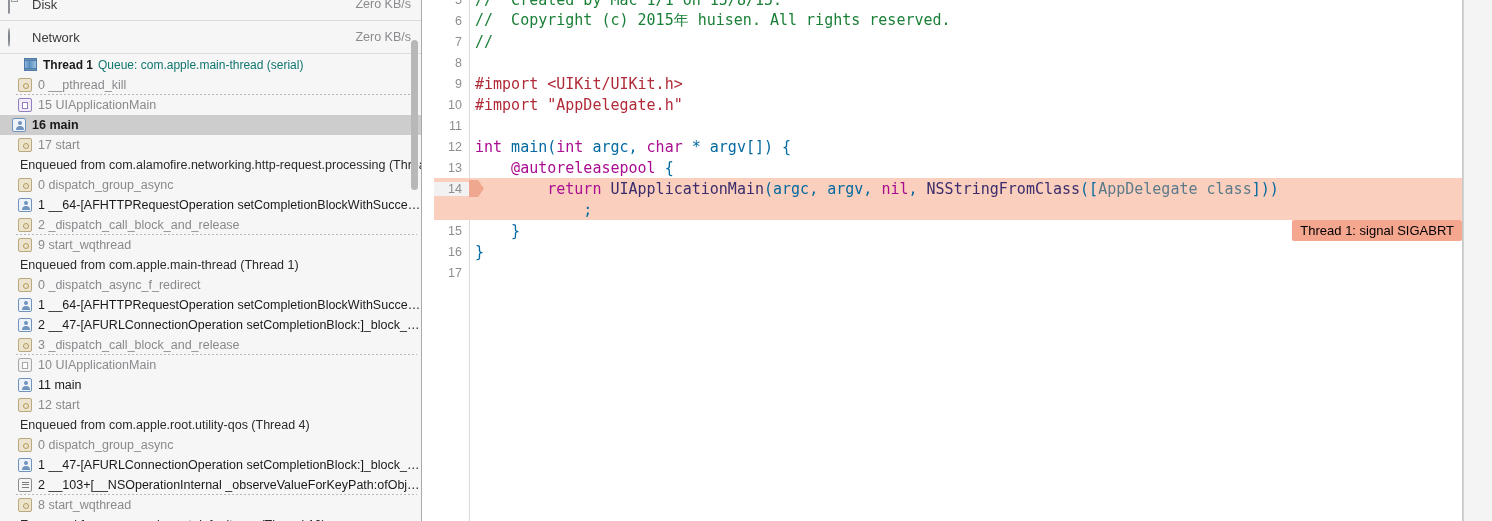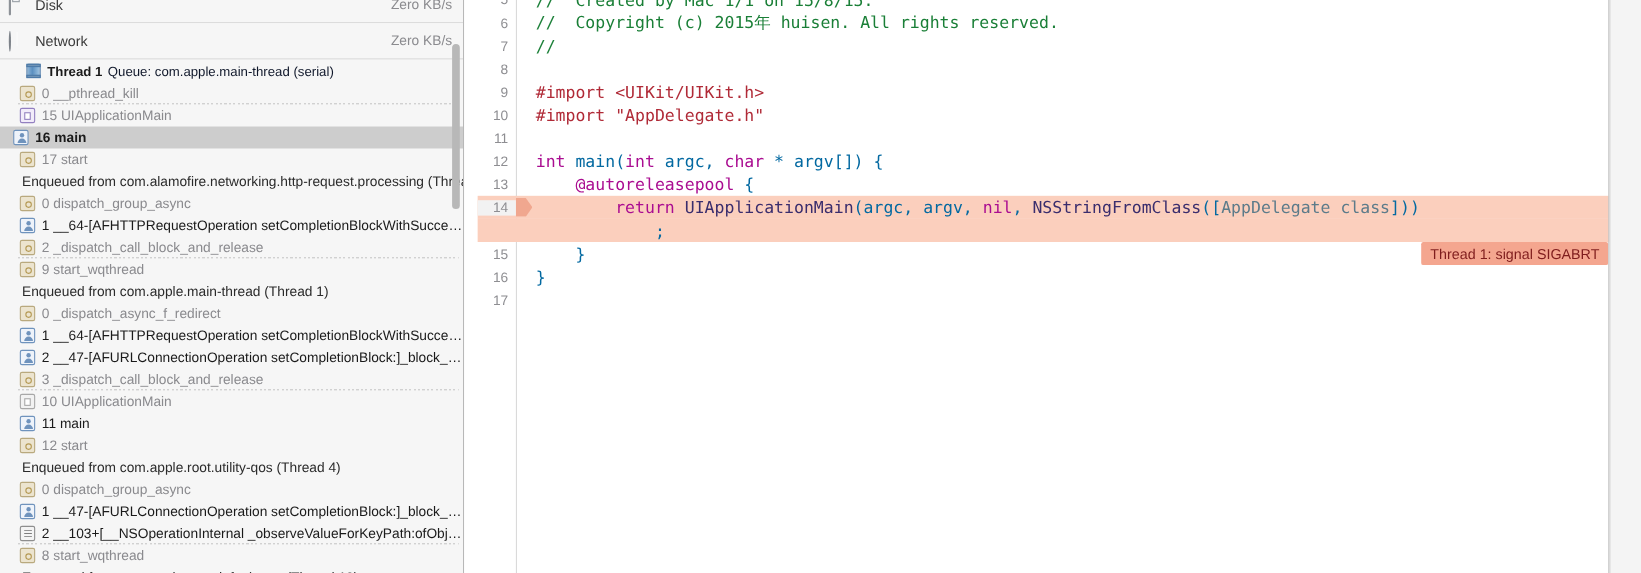--- a/index.html
+++ b/index.html
@@ -63,21 +63,21 @@
     background:linear-gradient(90deg,#8fb6d8 0%,#5b8fc0 40%,#9dc2e0 100%);
     border:1px solid #4d7aa8;border-radius:2px;box-sizing:border-box;
   }
   .spool-glyph:before,.spool-glyph:after{
     content:"";position:absolute;left:-1px;width:13px;height:3px;background:#6f93b5;
     border:1px solid #4d7aa8;box-sizing:border-box;
   }
   .spool-glyph:before{top:-1px;}
   .spool-glyph:after{bottom:-1px;}
   .thread-name{font-weight:bold;color:#1a1a1a;margin-right:5px;}
-  .thread-queue{color:#0f172a;}
+  .thread-queue{color:#0f766e;}
 
   
   .enq-row{
     height:20px;display:flex;align-items:center;
     padding-left:20px;font-size:12.5px;color:#2b2b2b;white-space:nowrap;
     overflow:hidden;
   }
 
   
   .frame-row{
@@ -175,42 +175,41 @@
     color:#8e8e92;font-size:12.5px;box-sizing:border-box;
     font-family:"Liberation Sans","DejaVu Sans",sans-serif;
     user-select:none;
   }
   .gutter-rule{
     position:absolute;left:35px;top:0;bottom:0;width:1px;background:#dadada;
   }
   .code-text{
     flex:1;white-space:pre;padding-left:6px;color:#1a1a1a;
     overflow:hidden;
-    margin-left:12px;
   }
   .code-line.err{background:#fbcfbd;}
   .code-line.err .gutter{background:#f2f2f2;}
   .err-marker{
     position:absolute;left:35px;top:2px;width:15px;height:17px;
     background:#f0a78f;
     clip-path:polygon(0 0,60% 0,100% 50%,60% 100%,0 100%);
   }
   
   .c-comment{color:#1a7f37;}
   .c-pre{color:#b02a37;}
   .c-kw{color:#aa0d91;}
   .c-fn{color:#3a2d6d;}
   .c-cls{color:#5c7b8a;}
   .c-plain{color:#0369a1;}
 
   
   #sigabrt{
     position:absolute;right:30px;top:220px;height:21px;
     display:flex;align-items:center;
-    background:#f4a68f;color:#7f1d1d;
+    background:#f4a68f;color:#000000;
     font-size:13px;padding:0 8px;border-radius:2px;
     font-family:"Liberation Sans","DejaVu Sans",sans-serif;
     white-space:nowrap;
   }
 
   
   #ed-divider{
     position:absolute;right:29px;top:0;width:1px;height:521px;background:#c8c8c8;
   }
   #ed-rail{

